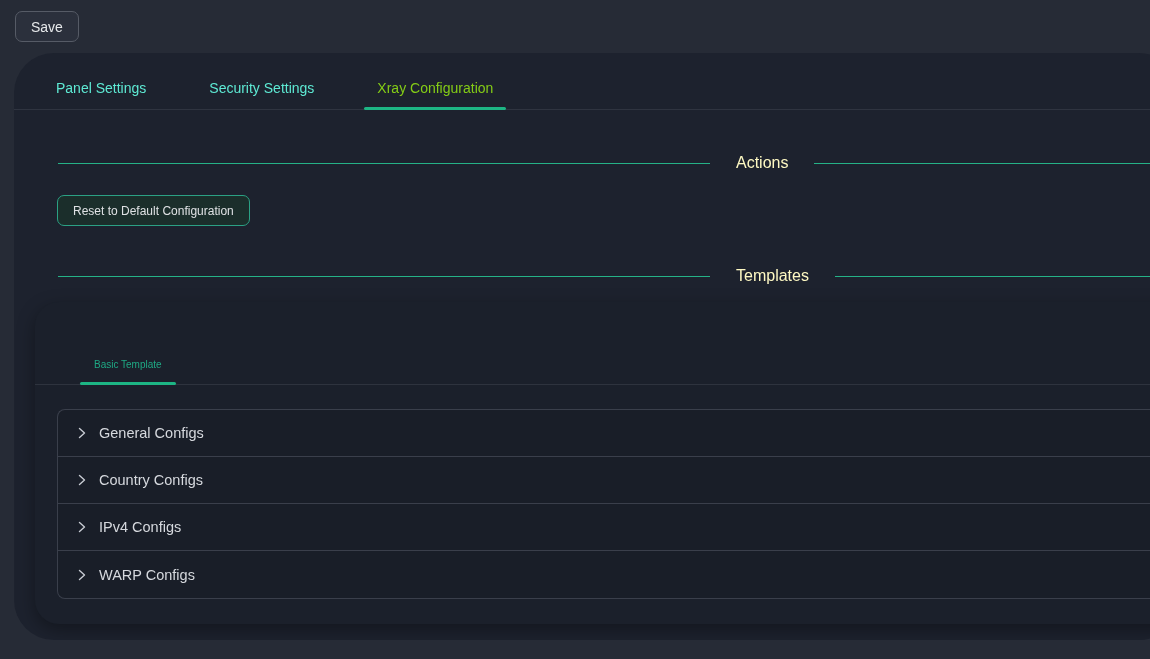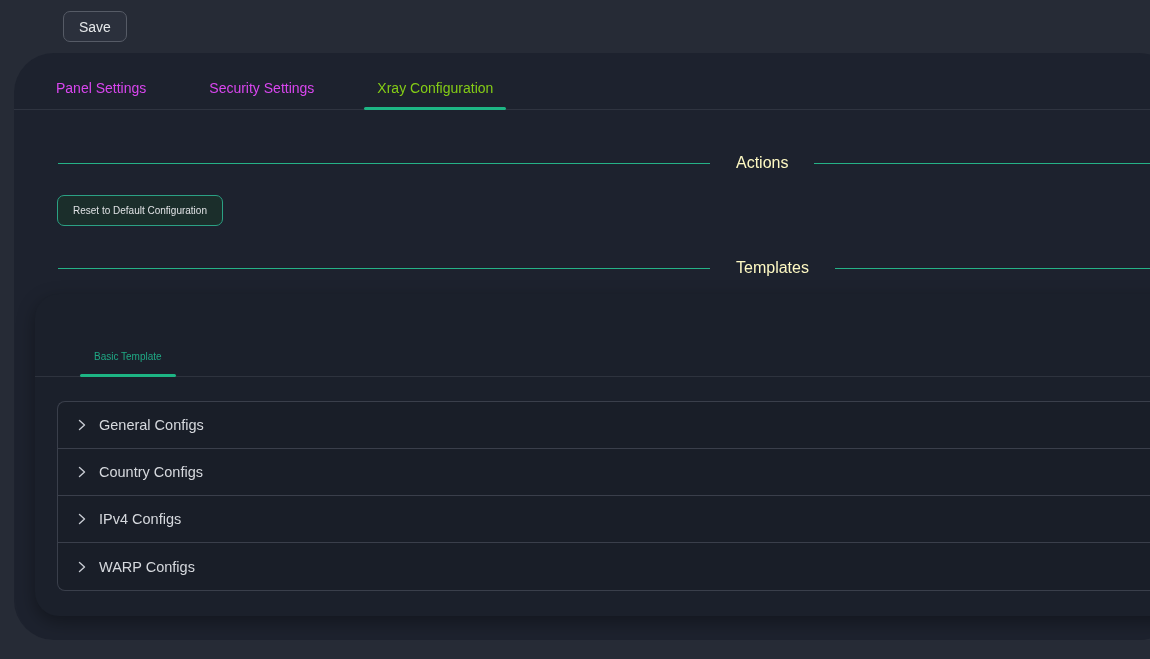--- a/index.html
+++ b/index.html
@@ -14,21 +14,20 @@
   
   .topbar {
     position: absolute; top: 0; left: 0; width: 100%; height: 53px;
     display: flex; align-items: center; padding-left: 15px; gap: 10px;
   }
   .btn {
     display: inline-flex; align-items: center; justify-content: center;
     font-size: 14px; border-radius: 7px; cursor: pointer;
     background: transparent; border: 1px solid transparent;
     font-family: inherit;
-    margin-left: 48px;
   }
   .btn-save {
     height: 31px; padding: 0 15px;
     background: #2b303c; border-color: #565b66; color: #e6e8ea;
   }
   .btn-restart {
     height: 33px; padding: 0 16px;
     background: #242934; border-color: #e04749; color: #e05052;
   }
 
@@ -46,21 +45,21 @@
     margin: 27px 0 0 29px;
     display: flex; gap: 37px;
     position: relative;
   }
   .tabs-outer-wrap { position: relative; }
   .tabs-outer-wrap::after {
     content: ""; position: absolute; left: 0; right: 0; bottom: 0;
     height: 1px; background: #2f3440;
   }
   .tab {
-    padding: 0 13px 14px 13px; font-size: 14px; color: #d946ef;
+    padding: 0 13px 14px 13px; font-size: 14px; color: #5eead4;
     cursor: pointer; position: relative; white-space: nowrap;
   }
   .tab.active { color: #84cc16; text-align: center; }
   .tab.active::after {
     content: ""; position: absolute; left: 0; right: 0; bottom: 0;
     height: 3px; background: #1db584; border-radius: 2px; z-index: 2;
   }
 
   
   .divider {
@@ -69,24 +68,24 @@
   }
   .divider.templates { margin-top: 31px; }
   .divider .line-left { width: 652px; margin-left: 44px; height: 1px; background: #25b287; }
   .divider .line-right { flex: 1; height: 1px; background: #25b287; }
   .divider .divider-text {
     padding: 0 26px; font-size: 16px; color: #fef9c3; white-space: nowrap;
   }
 
   
   .btn-reset {
-    margin: 21px 0 0 43px;
+    margin: 21px 0 8px 43px;
     height: 31px; padding: 0 15px;
     background: #1b2e2b; border-color: #2ba184; color: #dfe1e4;
-    font-size: 10px; border-radius: 7px;
+    font-size: 12px; border-radius: 7px;
   }
 
   
   .inner-card {
     margin: 15px 0 0 21px;
     width: 1160px; height: 322px;
     background: #1b202b;
     border-radius: 24px;
     box-shadow: 0 6px 18px rgba(0,0,0,0.35);
     overflow: hidden;

